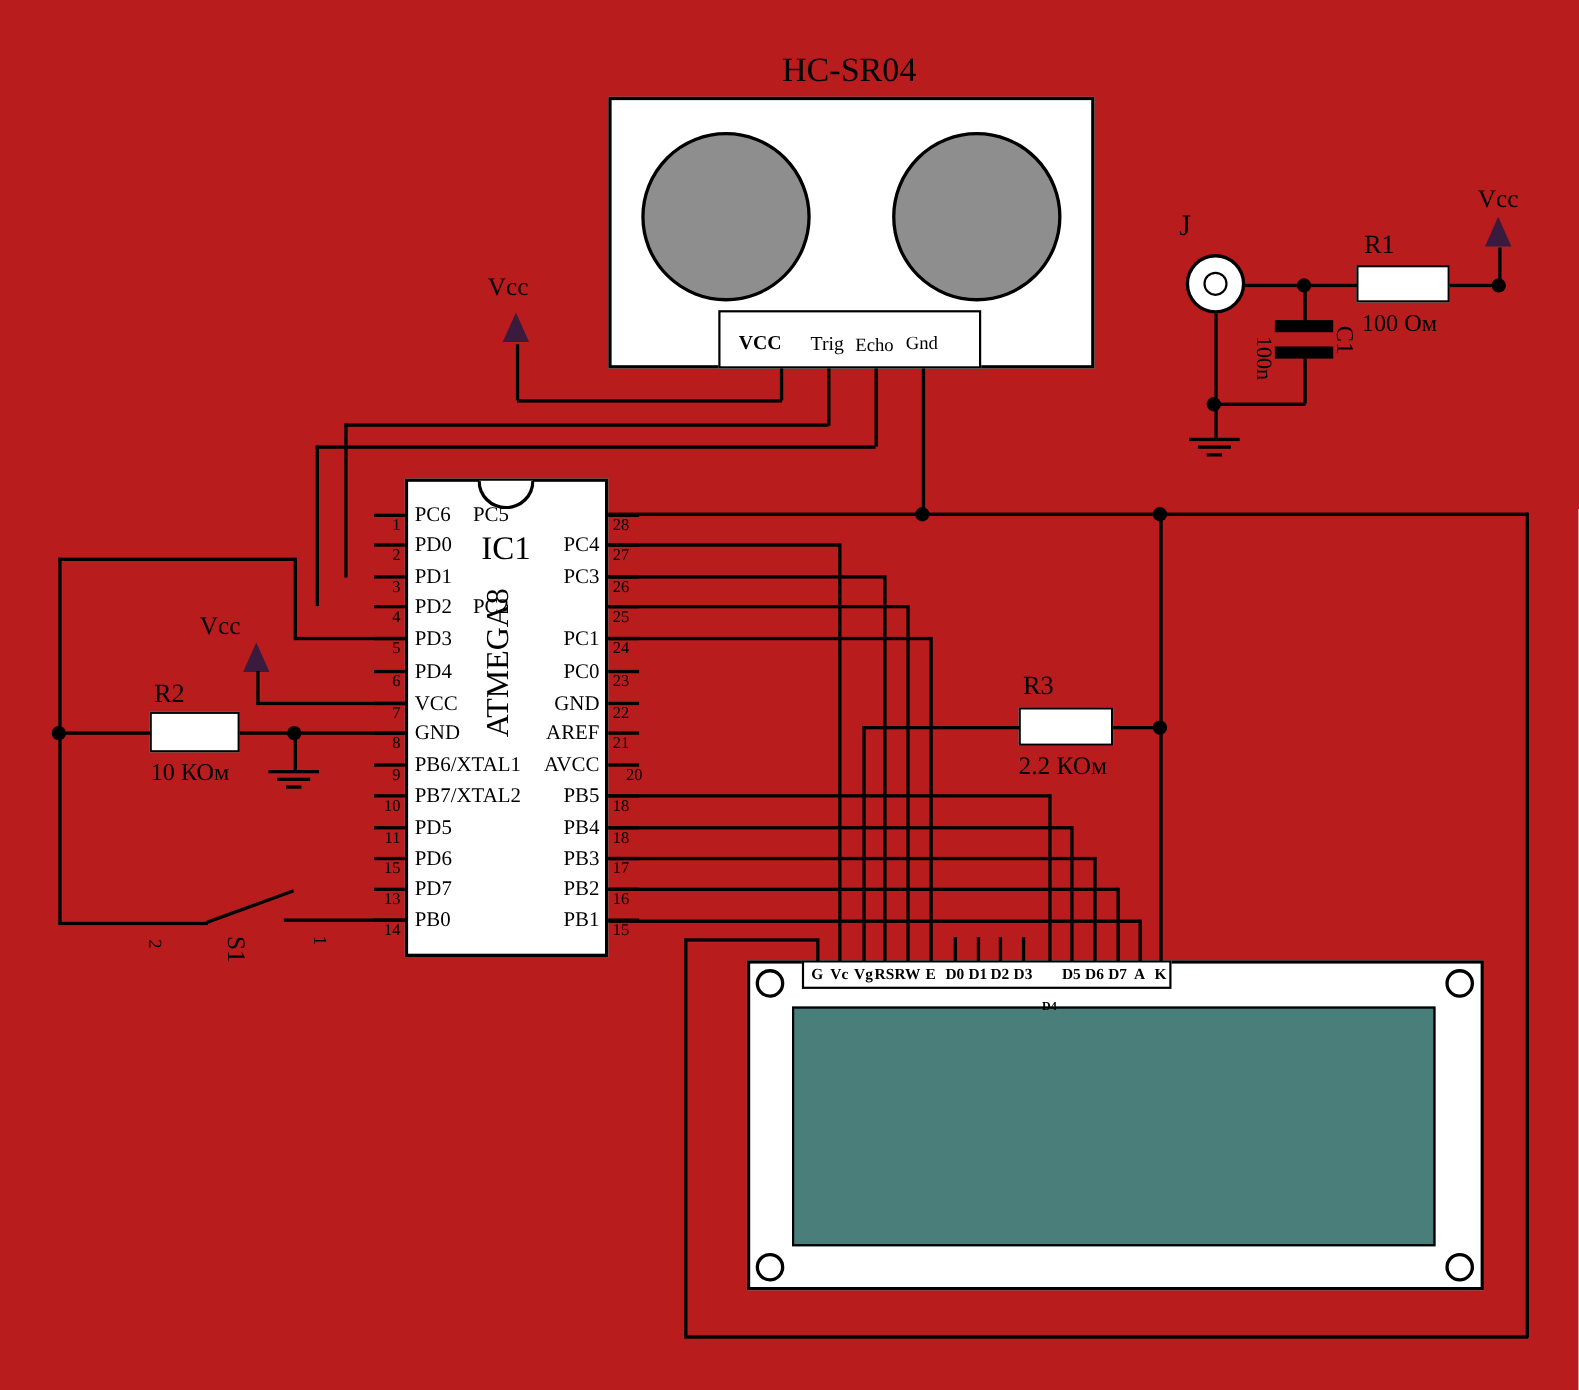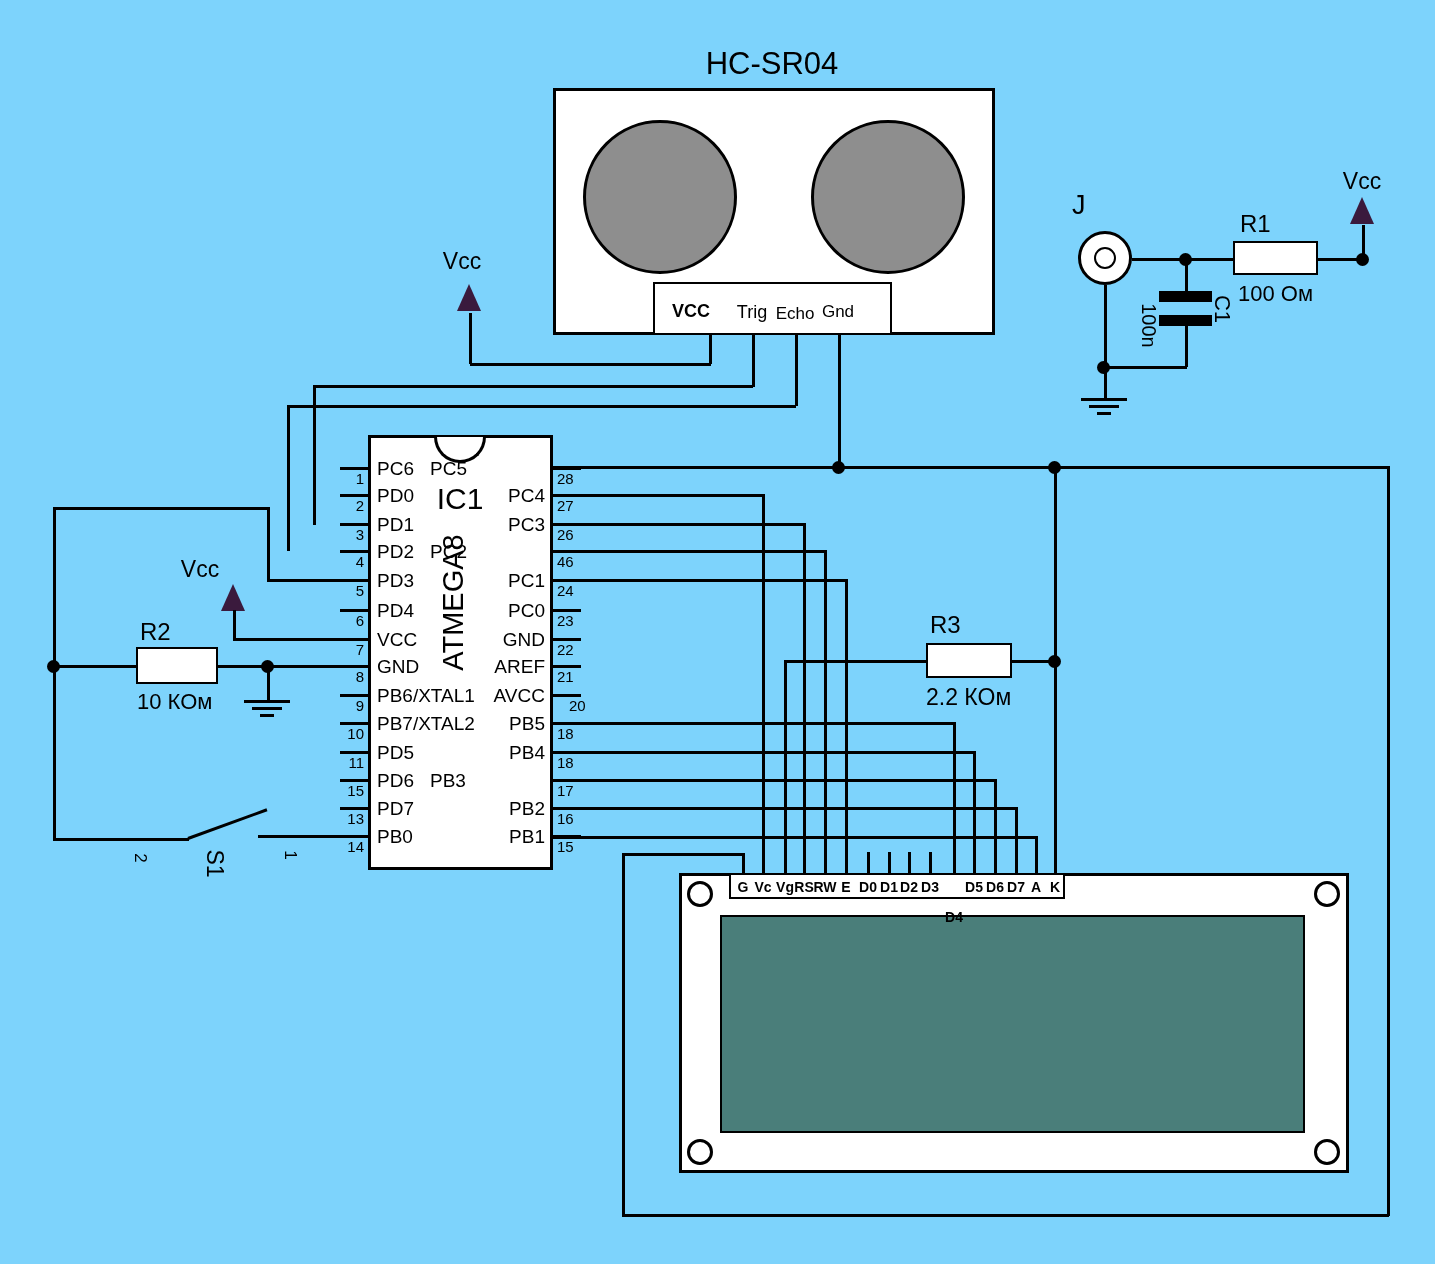--- a/index.html
+++ b/index.html
@@ -1,17 +1,17 @@
 <!DOCTYPE html>
 <html><head>
 <meta charset="utf-8">
 <style>
   html,body{margin:0;padding:0;background:#ffffff;}
-  #canvas{position:relative;width:1435px;height:1264px;background:#7dd3fc;
-          font-family:Liberation Sans, sans-serif;color:#000;overflow:hidden;}
+  #canvas{position:relative;width:1435px;height:1264px;background:#b91c1c;
+          font-family:Liberation Serif, serif;color:#000;overflow:hidden;}
   .abs{position:absolute;}
   .wire{position:absolute;background:#000;}
   .dot{position:absolute;width:13px;height:13px;border-radius:50%;background:#000;}
   .box{position:absolute;background:#fff;border:3px solid #000;box-sizing:border-box;}
   .thin{border-width:2px;}
   .lbl{position:absolute;white-space:nowrap;}
   .ctr{text-align:center;}
   .rot90{transform:rotate(90deg);}
   .rotm90{transform:rotate(-90deg);}
   .circle{border-radius:50%;}
@@ -105,36 +105,36 @@
       <div class="lbl pinnum" style="left: 338px; top: 810px; width: 26px; text-align: right;">13</div>
       <div class="lbl pinlbl" style="left: 377px; top: 826px;">PB0</div>
       <div class="lbl pinnum" style="left: 338px; top: 838px; width: 26px; text-align: right;">14</div>
       <div class="lbl pinlbl" style="left: 430px; top: 458px; width: 115px; text-align: left;">PC5</div>
       <div class="lbl pinnum" style="left: 557px; top: 470px;">28</div>
       <div class="lbl pinlbl" style="left: 430px; top: 485px; width: 115px; text-align: right;">PC4</div>
       <div class="lbl pinnum" style="left: 557px; top: 497px;">27</div>
       <div class="lbl pinlbl" style="left: 430px; top: 514px; width: 115px; text-align: right;">PC3</div>
       <div class="lbl pinnum" style="left: 557px; top: 526px;">26</div>
       <div class="lbl pinlbl" style="left: 430px; top: 541px; width: 115px; ">PC2</div>
-      <div class="lbl pinnum" style="left: 557px; top: 553px;">46</div>
+      <div class="lbl pinnum" style="left: 557px; top: 553px;">25</div>
       <div class="lbl pinlbl" style="left: 430px; top: 570px; width: 115px; text-align: right;">PC1</div>
       <div class="lbl pinnum" style="left: 557px; top: 582px;">24</div>
       <div class="lbl pinlbl" style="left: 430px; top: 600px; width: 115px; text-align: right;">PC0</div>
       <div class="lbl pinnum" style="left: 557px; top: 612px;">23</div>
       <div class="lbl pinlbl" style="left: 430px; top: 629px; width: 115px; text-align: right;">GND</div>
       <div class="lbl pinnum" style="left: 557px; top: 641px;">22</div>
       <div class="lbl pinlbl" style="left: 430px; top: 656px; width: 115px; text-align: right;">AREF</div>
       <div class="lbl pinnum" style="left: 557px; top: 668px;">21</div>
       <div class="lbl pinlbl" style="left: 430px; top: 685px; width: 115px; text-align: right;">AVCC</div>
       <div class="lbl pinnum" style="left: 569px; top: 697px;">20</div>
       <div class="lbl pinlbl" style="left: 430px; top: 713px; width: 115px; text-align: right;">PB5</div>
       <div class="lbl pinnum" style="left: 557px; top: 725px;">18</div>
       <div class="lbl pinlbl" style="left: 430px; top: 742px; width: 115px; text-align: right;">PB4</div>
       <div class="lbl pinnum" style="left: 557px; top: 754px;">18</div>
-      <div class="lbl pinlbl" style="left: 430px; top: 770px; width: 115px; text-align: left;">PB3</div>
+      <div class="lbl pinlbl" style="left: 430px; top: 770px; width: 115px; text-align: right;">PB3</div>
       <div class="lbl pinnum" style="left: 557px; top: 782px;">17</div>
       <div class="lbl pinlbl" style="left: 430px; top: 798px; width: 115px; text-align: right;">PB2</div>
       <div class="lbl pinnum" style="left: 557px; top: 810px;">16</div>
       <div class="lbl pinlbl" style="left: 430px; top: 826px; width: 115px; text-align: right;">PB1</div>
       <div class="lbl pinnum" style="left: 557px; top: 838px;">15</div>
     </div>
 
   <div class="box" style="left:679px;top:873px;width:670px;height:300px;"></div>
   <div class="box thin" style="left:720px;top:915px;width:585px;height:218px;background:var(--teal,#4a7e7a);"></div>
   <div class="box circle" style="left:687px;top:881px;width:26px;height:26px;"></div>
@@ -146,21 +146,21 @@
       <div class="lbl ctr" style="left: 728px; top: 879px; width: 30px; font-size: 14px; font-weight: bold;">G</div>
       <div class="lbl ctr" style="left: 748px; top: 879px; width: 30px; font-size: 14px; font-weight: bold;">Vc</div>
       <div class="lbl ctr" style="left: 770px; top: 879px; width: 30px; font-size: 14px; font-weight: bold;">Vg</div>
       <div class="lbl ctr" style="left: 789px; top: 879px; width: 30px; font-size: 14px; font-weight: bold;">RS</div>
       <div class="lbl ctr" style="left: 810px; top: 879px; width: 30px; font-size: 14px; font-weight: bold;">RW</div>
       <div class="lbl ctr" style="left: 831px; top: 879px; width: 30px; font-size: 14px; font-weight: bold;">E</div>
       <div class="lbl ctr" style="left: 853px; top: 879px; width: 30px; font-size: 14px; font-weight: bold;">D0</div>
       <div class="lbl ctr" style="left: 874px; top: 879px; width: 30px; font-size: 14px; font-weight: bold;">D1</div>
       <div class="lbl ctr" style="left: 894px; top: 879px; width: 30px; font-size: 14px; font-weight: bold;">D2</div>
       <div class="lbl ctr" style="left: 915px; top: 879px; width: 30px; font-size: 14px; font-weight: bold;">D3</div>
-      <div class="lbl ctr" style="left: 939px; top: 909px; width: 30px; font-size: 14px; font-weight: bold;">D4</div>
+      <div class="lbl ctr" style="left: 939px; top: 909px; width: 30px; font-size: 11px; font-weight: bold;">D4</div>
       <div class="lbl ctr" style="left: 959px; top: 879px; width: 30px; font-size: 14px; font-weight: bold;">D5</div>
       <div class="lbl ctr" style="left: 980px; top: 879px; width: 30px; font-size: 14px; font-weight: bold;">D6</div>
       <div class="lbl ctr" style="left: 1001px; top: 879px; width: 30px; font-size: 14px; font-weight: bold;">D7</div>
       <div class="lbl ctr" style="left: 1021px; top: 879px; width: 30px; font-size: 14px; font-weight: bold;">A</div>
       <div class="lbl ctr" style="left: 1040px; top: 879px; width: 30px; font-size: 14px; font-weight: bold;">K</div>
     </div>
 
   <div id="wires" class="abs" style="left:0;top:0;">
       <div class="wire" style="left: 470px; top: 363px; width: 241px; height: 2.5px;"></div>
       <div class="wire" style="left: 313px; top: 385px; width: 440px; height: 2.5px;"></div>

